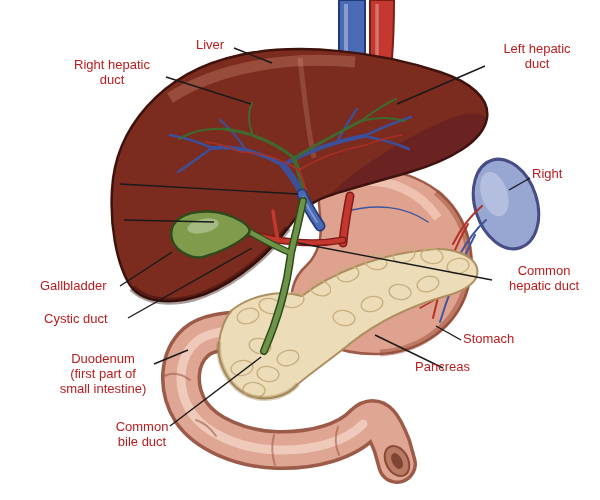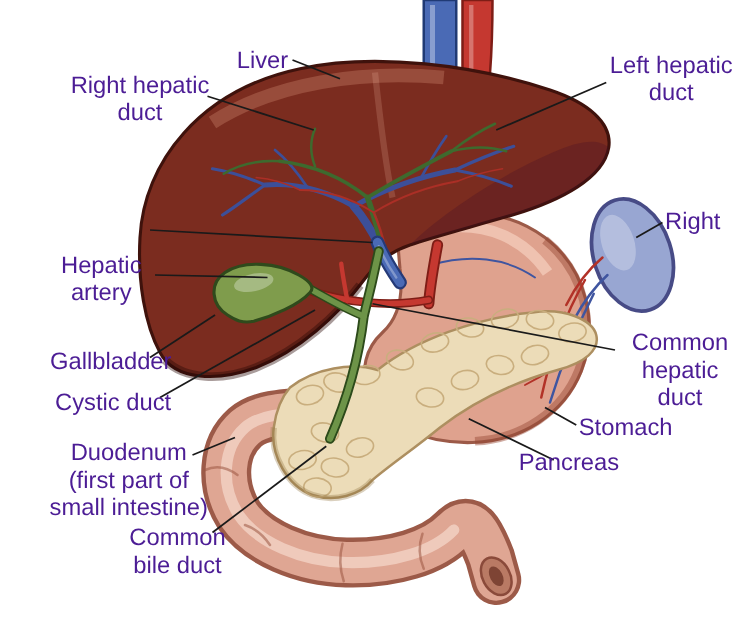--- a/index.html
+++ b/index.html
@@ -1,19 +1,19 @@
 <!DOCTYPE html>
 <html><head>
 <meta charset="utf-8">
 <style>
   html,body{margin:0;padding:0;background:#fff;}
   .stage{position:relative;width:600px;height:500px;background:#fff;overflow:hidden;
          font-family:"Liberation Sans",sans-serif;}
   .stage svg{position:absolute;left:0;top:0;}
-  .label{position:absolute;font-size:19px;line-height:1.15;color:#4c1d95;
+  .label{position:absolute;font-size:13px;line-height:1.15;color:#b91c1c;
          white-space:pre-line;text-align:center;}
   .ta-left{text-align:center;}
 </style>
 </head>
 <body>
 
 <div class="stage">
 
 <svg width="600" height="500" viewBox="0 0 600 500">
 
@@ -168,22 +168,20 @@
     <line x1="461" y1="340" x2="436" y2="326"></line>
     <line x1="443" y1="368" x2="375" y2="335"></line>
   </g>
 </svg>
 
 <div class="label" style="left:186px;top:38px;width:48px;">Liver</div>
 <div class="label" style="left:56px;top:58px;width:112px;">Right hepatic
 duct</div>
 <div class="label ta-left" style="left:487px;top:42px;width:100px;">Left hepatic
 duct</div>
-<div class="label" style="left:36px;top:202px;width:90px;">Hepatic
-artery</div>
 <div class="label ta-left" style="left:16px;top:279px;margin-left:24px;">Gallbladder</div>
 <div class="label ta-left" style="left:44px;top:312px;">Cystic duct</div>
 <div class="label" style="left:32px;top:352px;width:142px;">Duodenum
 (first part of
 small intestine)</div>
 <div class="label" style="left:94px;top:420px;width:96px;">Common
 bile duct</div>
 <div class="label ta-left" style="left:532px;top:167px;">Right</div>
 <div class="label ta-left" style="left:494px;top:264px;width:100px;">Common
 hepatic duct</div>

